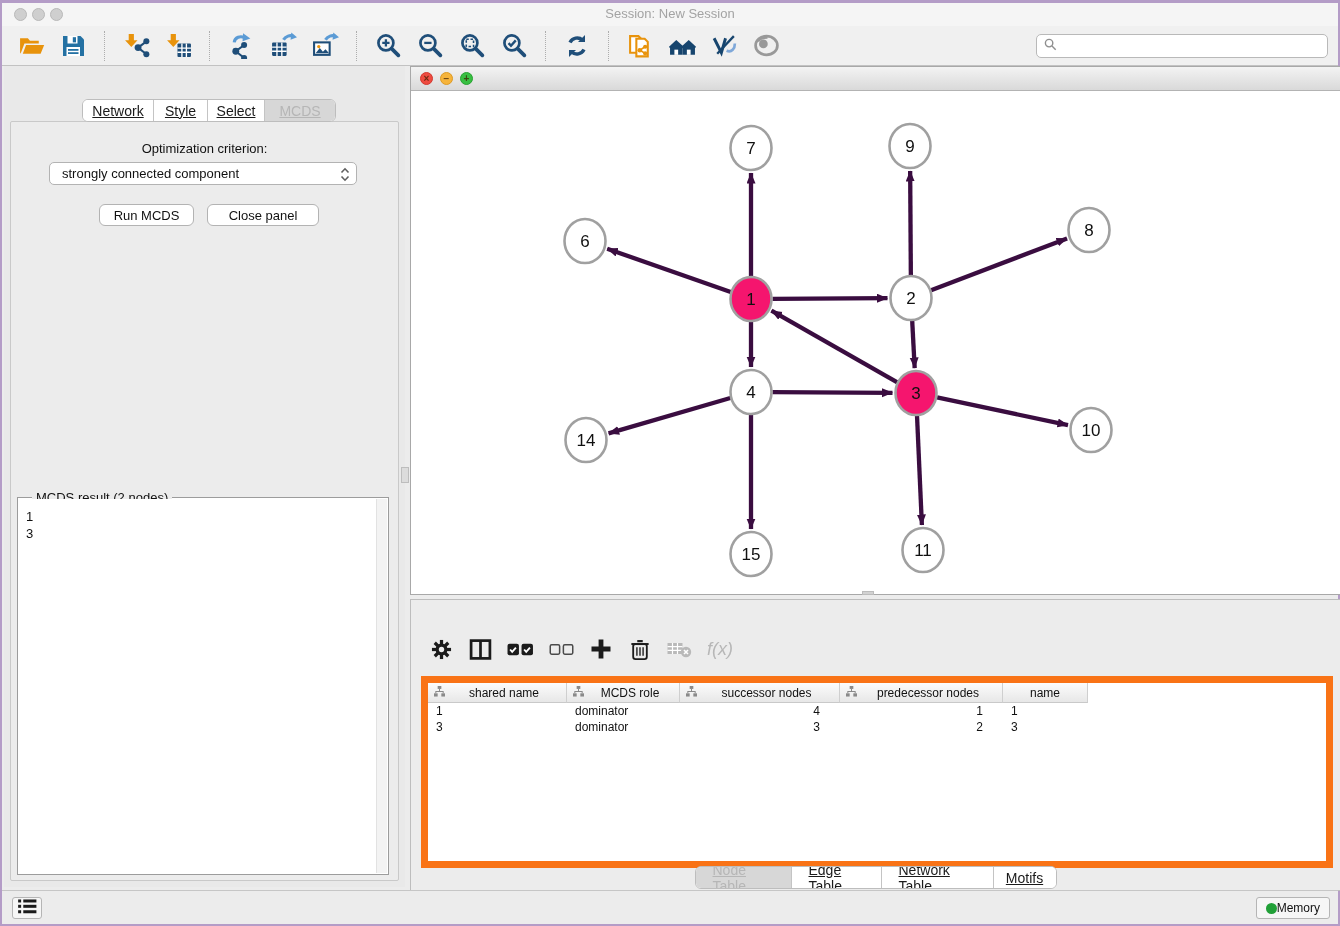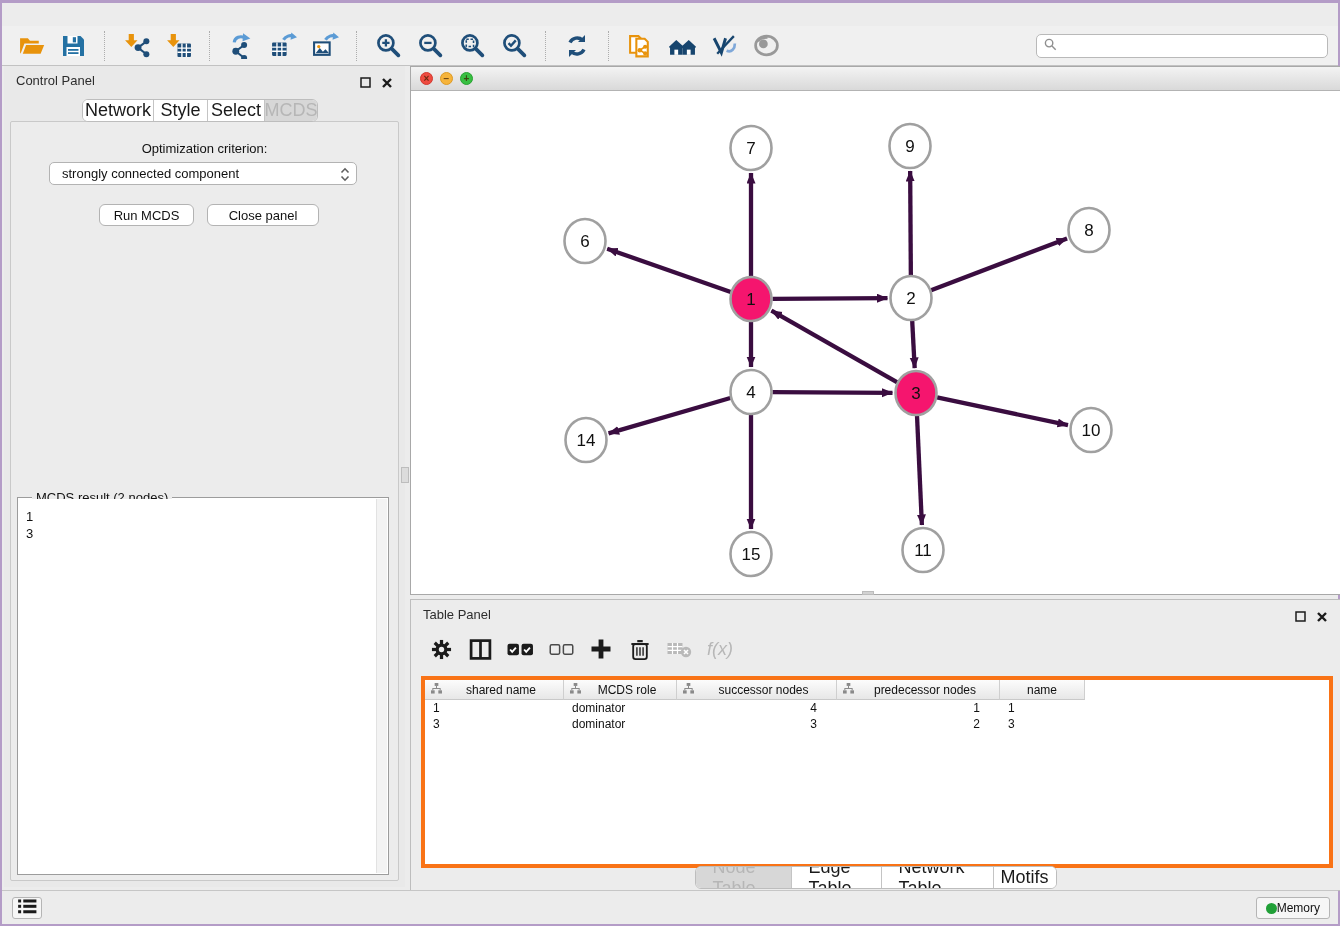--- a/index.html
+++ b/index.html
@@ -19,21 +19,21 @@
   #search-input { border:none; outline:none; flex:1; height:20px; font-size:13px; background:transparent; margin-left:5px; }
 
   
   #control-panel { position:absolute; left:2px; top:63px; width:401px; height:821px; background:#e9e9e9; }
   .panel-head { position:absolute; left:0; top:0; right:0; height:28px; }
   .panel-title { position:absolute; left:12px; top:7px; font-size:13px; color:#2d2d2d; }
   .panel-float { position:absolute; right:34px; top:8px; cursor:pointer; }
   .panel-close { position:absolute; right:13px; top:8px; cursor:pointer; }
   .seg-tabs { position:absolute; display:flex; border:1px solid #bdbdbd; border-radius:6px; overflow:hidden; background:#fff; height:23px; }
   #cp-tabs { left:78px; top:33px; z-index:2; }
-  .seg-tab { font-size:18px; color:#1a1a1a; background:#fff; display:flex; align-items:center; justify-content:center; border-right:1px solid #c4c4c4; cursor:pointer; padding:0 17px; }
+  .seg-tab { font-size:14px; color:#1a1a1a; background:#fff; display:flex; align-items:center; justify-content:center; border-right:1px solid #c4c4c4; cursor:pointer; padding:0 17px;text-decoration:underline; }
   .seg-tab:last-child { border-right:none; }
   .seg-tab.active { background:#d7d7d7; color:#b6b6b6; }
   #cp-content { position:absolute; left:6px; right:6px; top:55px; bottom:6px; background:#ececec; border:1px solid #c9c9c9; border-radius:2px; }
   #opt-label { position:absolute; left:0; right:0; top:19px; text-align:center; font-size:13px; color:#111; }
   #criterion-select { position:absolute; left:38px; top:40px; width:308px; height:23px; background:#fff; border:1px solid #b3b3b3; border-radius:5px; font-size:13px; color:#111; display:flex; align-items:center; padding-left:12px; cursor:pointer; }
   #criterion-stepper { position:absolute; right:6px; top:3px; }
   .mac-btn { position:absolute; height:22px; background:#fff; border:1px solid #b3b3b3; border-radius:6px; font-size:13px; color:#111; display:flex; align-items:center; justify-content:center; cursor:pointer; font-family:inherit;margin-top:9px; }
   #run-btn { left:88px; top:73px; width:95px; }
   #closepanel-btn { left:196px; top:73px; width:112px; }
   #result-group { position:absolute; left:6px; top:375px; width:372px; height:378px; border:1px solid #9c9c9c; background:#fff; }
@@ -52,37 +52,43 @@
   .tl-green { left:49px; background:#37bf41; border:1px solid #27a131; }
   #net-title { position:absolute; left:0; right:0; top:4px; text-align:center; font-size:13px; color:#1a1a1a; }
   #net-canvas { position:absolute; left:0; top:24px; right:0; bottom:0; background:#fff; }
   #canvas-handle { position:absolute; left:860px; top:588px; width:12px; height:4px; background:#d2d2d2; border:1px solid #bcbcbc; }
 
   
   #table-panel { position:absolute; left:408px; top:596px; width:931px; height:292px; background:#ececec; border:1px solid #bdbdbd; }
   #tp-toolbar { position:absolute; left:0; top:28px; right:0; height:42px; display:flex; align-items:center; padding-left:18px; }
   .tp-icon { margin-right:15px; display:flex; align-items:center; justify-content:center; min-width:24px; }
   .fx { font-family:Liberation Sans, sans-serif; font-style:italic; font-size:18px; color:#b7b7b7; }
-  #tp-table { position:absolute; left:10px; top:76px; right:7px; height:192px; background:#fff; border:4px solid #f97316; }
+  #tp-table { position:absolute; left:10px; top:76px; right:7px; height:192px; background:#fff; border:7px solid #f97316; }
   #tp-header { display:flex; height:20px; }
   .th { display:flex; align-items:center; background:linear-gradient(#fcfcfc,#e7e7e7); border-right:1px solid #cfcfcf; border-bottom:1px solid #c9c9c9; font-size:12px; color:#111; padding:0 3px; }
   .th .th-label { flex:1; text-align:center; }
   .tr { display:flex; height:16px; }
   .td { font-size:12px; color:#111; line-height:16px; overflow:hidden; }
   #tp-tabs-wrap { position:absolute; left:0; right:0; top:266px; display:flex; justify-content:center; }
   #status-bar { position:absolute; left:0; right:0; bottom:0; height:34px; background:#ececec; border-top:1px solid #c6c6c6; }
   #list-btn { position:absolute; left:10px; top:6px; width:30px; height:22px; background:#f6f6f6; border:1px solid #b5b5b5; border-radius:3px; display:flex; align-items:center; justify-content:center; cursor:pointer; }
   #memory-btn { position:absolute; right:8px; top:6px; height:22px; padding:0 9px; background:#f6f6f6; border:1px solid #b5b5b5; border-radius:3px; display:flex; align-items:center; gap:0; font-size:12px; color:#111; cursor:pointer; }
   #memory-dot { width:11px; height:11px; border-radius:50%; }
 </style>
 </head>
 <body>
 
 <div id="app">
 
+  <div id="titlebar">
+    <span class="mac-dot t1"></span>
+    <span class="mac-dot t2"></span>
+    <span class="mac-dot t3"></span>
+    <div id="app-title">Session: New Session</div>
+  </div>
 
   <div id="toolbar">
 
     <div class="tb-icon">
         <svg viewBox="0 0 26 26" width="27" height="27">
           <path fill="#E8930C" d="M2 21V6h7.5l2 2.5H20V11H6.2L3 19.5z"></path>
           <path fill="#E8930C" d="M4.6 21l3.2-8.5H25.2L21.8 21z"></path>
         </svg>
       </div>
       <div class="tb-icon">
@@ -231,34 +237,25 @@
       <div id="search-wrap">
       <span><svg viewBox="0 0 14 14" width="13" height="13">
             <circle cx="5.5" cy="5.5" r="4" fill="none" stroke="#8e8e8e" stroke-width="1.5"></circle>
             <path d="M8.6 8.6L12.6 12.6" stroke="#8e8e8e" stroke-width="1.5"></path>
           </svg></span>
       <input id="search-input" placeholder="" style="">
     </div>
   </div>
 
   <div id="control-panel">
-    <div class="panel-head">
-      <span class="panel-title">Control Panel</span>
-      <span class="panel-float"><svg viewBox="0 0 11 11" width="11" height="11">
-            <rect x="1" y="1" width="9" height="9" fill="none" stroke="#1b1b1b" stroke-width="1.5"></rect>
-          </svg></span>
-      <span class="panel-close"><svg viewBox="0 0 10 10" width="10" height="10">
-            <path d="M1 1L9 9M9 1L1 9" stroke="#1b1b1b" stroke-width="2.4"></path>
-          </svg></span>
-    </div>
     <div class="seg-tabs" id="cp-tabs">
         <div class="seg-tab" style="width: 71px;">Network</div>
         <div class="seg-tab" style="width: 54px;">Style</div>
         <div class="seg-tab" style="width: 57px;">Select</div>
-        <div class="seg-tab active" style="width: 52px;">MCDS</div>
+        <div class="seg-tab active" style="width: 70px;">MCDS</div>
       </div>
     <div id="cp-content">
       <div id="criterion-select">
         <span>strongly connected component</span>
         <span id="criterion-stepper"><svg viewBox="0 0 10 17" width="10" height="17">
               <path d="M1.5 6.5L5 2.8 8.5 6.5" fill="none" stroke="#5f5f5f" stroke-width="1.6"></path>
               <path d="M1.5 10.5L5 14.2 8.5 10.5" fill="none" stroke="#5f5f5f" stroke-width="1.6"></path>
             </svg></span>
       </div>
       <div id="opt-label">Optimization criterion:</div>
@@ -350,29 +347,20 @@
           <g>
             <ellipse cx="512" cy="459" rx="20.5" ry="22" fill="#ffffff" stroke="#a0a0a0" stroke-width="2.6"></ellipse>
             <text x="512" y="465" text-anchor="middle" font-size="17" fill="#101010">11</text>
           </g>
         </svg>
     </div>
   </div>
   <div id="canvas-handle"></div>
 
   <div id="table-panel">
-    <div class="panel-head">
-      <span class="panel-title">Table Panel</span>
-      <span class="panel-float"><svg viewBox="0 0 11 11" width="11" height="11">
-            <rect x="1" y="1" width="9" height="9" fill="none" stroke="#1b1b1b" stroke-width="1.5"></rect>
-          </svg></span>
-      <span class="panel-close"><svg viewBox="0 0 10 10" width="10" height="10">
-            <path d="M1 1L9 9M9 1L1 9" stroke="#1b1b1b" stroke-width="2.4"></path>
-          </svg></span>
-    </div>
     <div id="tp-toolbar">
         <div class="tp-icon">
           <svg viewBox="0 0 22 22" width="21" height="21">
             <g fill="#1b1b1b">
               <rect x="9.3" y="1" width="3.4" height="20"></rect>
               <rect x="1" y="9.3" width="20" height="3.4"></rect>
               <rect x="9.3" y="1" width="3.4" height="20" transform="rotate(45 11 11)"></rect>
               <rect x="9.3" y="1" width="3.4" height="20" transform="rotate(-45 11 11)"></rect>
               <circle cx="11" cy="11" r="6.2"></circle>
             </g>

